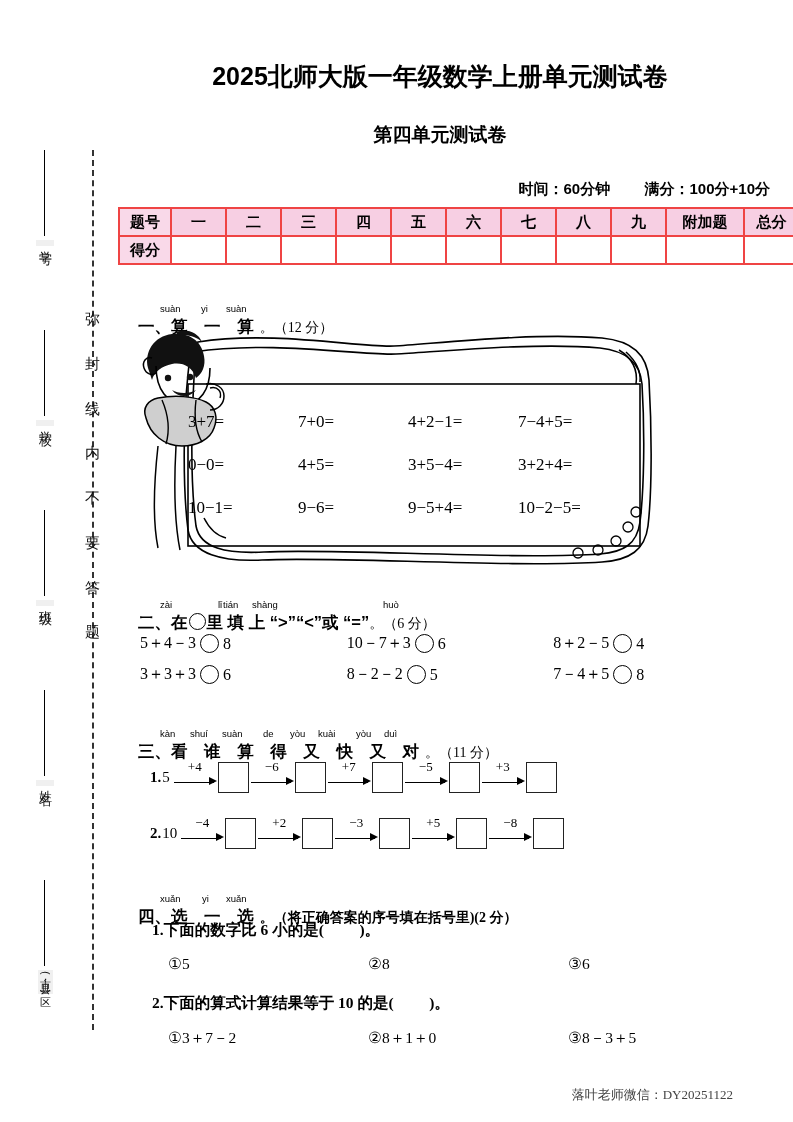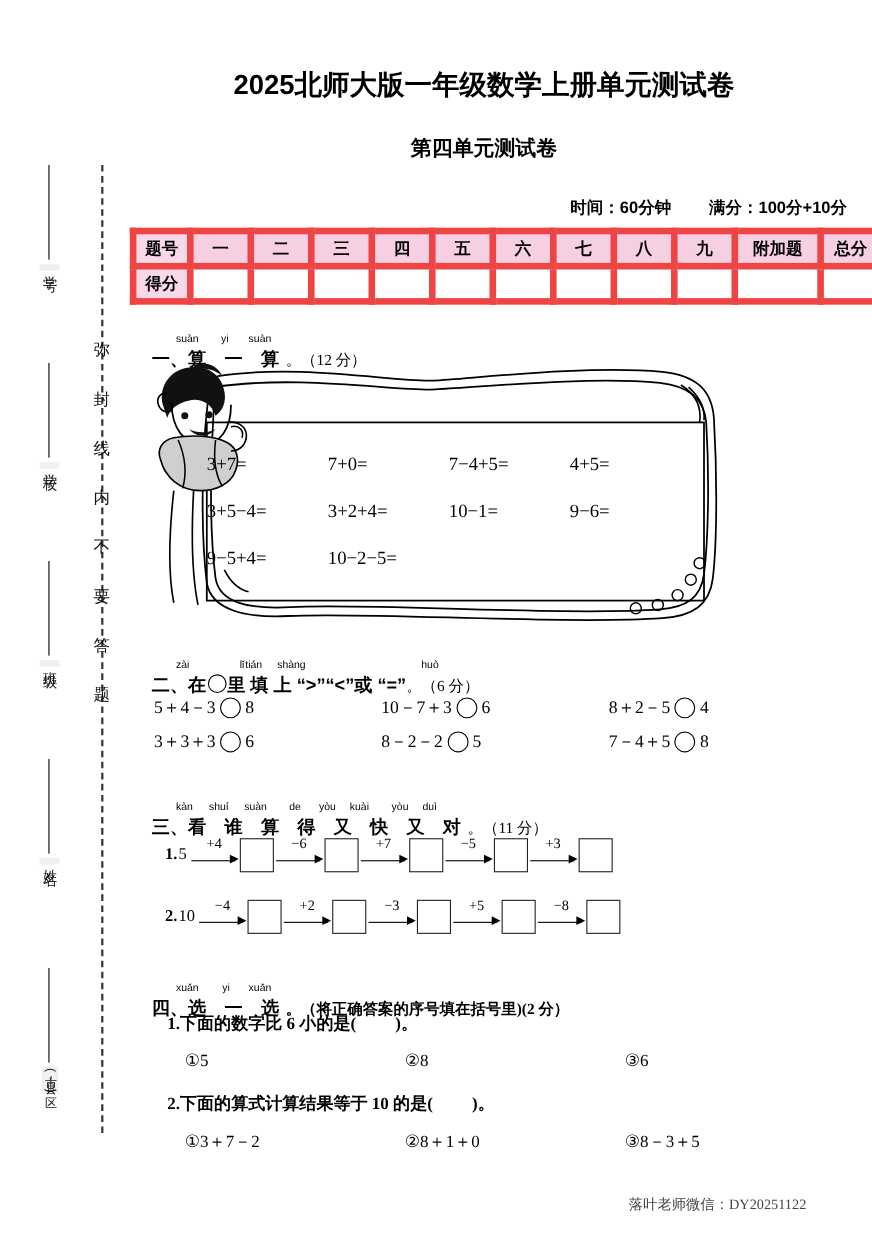--- a/index.html
+++ b/index.html
@@ -53,21 +53,21 @@
     font-weight:bold;font-size:15px;
   }
   .meta-line .gap{display:inline-block;width:26px;}
 
   
   .score-table{
     position:absolute;left:118px;top:207px;width:640px;
     border-collapse:collapse;table-layout:fixed;
   }
   .score-table td{
-    border:6px solid #ef4444;height:26px;text-align:center;vertical-align:middle;
+    border:2px solid #ef4444;height:26px;text-align:center;vertical-align:middle;
     font-family:"Liberation Sans","DejaVu Sans",sans-serif;
     font-size:15px;font-weight:bold;padding:0;
   }
   .score-table td.hd{background:#f7cfe3;}
   .score-table td.rowhd{background:#f9d9e9;}
   .score-table td.blank{background:#ffffff;}
 
   
   .sec-head{position:absolute;}
   .sec-head .py-row{
@@ -316,21 +316,23 @@
         <path d="M64 78 C62 94 64 110 70 120" fill="none" stroke="#000" stroke-width="1.4"></path>
         <path d="M74 62 C84 60 92 66 92 74 C92 82 86 88 78 88" fill="none" stroke="#000" stroke-width="1.5"></path>
         <path d="M78 66 C86 64 90 70 88 76" fill="none" stroke="#000" stroke-width="1.4"></path>
         <path d="M26 124 C22 160 20 196 26 226" fill="none" stroke="#000" stroke-width="1.5"></path>
         <path d="M44 124 C42 160 42 198 48 228" fill="none" stroke="#000" stroke-width="1.5"></path>
       </g>
     </svg>
     <div class="board-grid">
       <div>3+7=</div>
       <div>7+0=</div>
+      <div>4+2−1=</div>
       <div>7−4+5=</div>
+      <div>0−0=</div>
       <div>4+5=</div>
       <div>3+5−4=</div>
       <div>3+2+4=</div>
       <div>10−1=</div>
       <div>9−6=</div>
       <div>9−5+4=</div>
       <div>10−2−5=</div>
     </div>
   </div>
 

